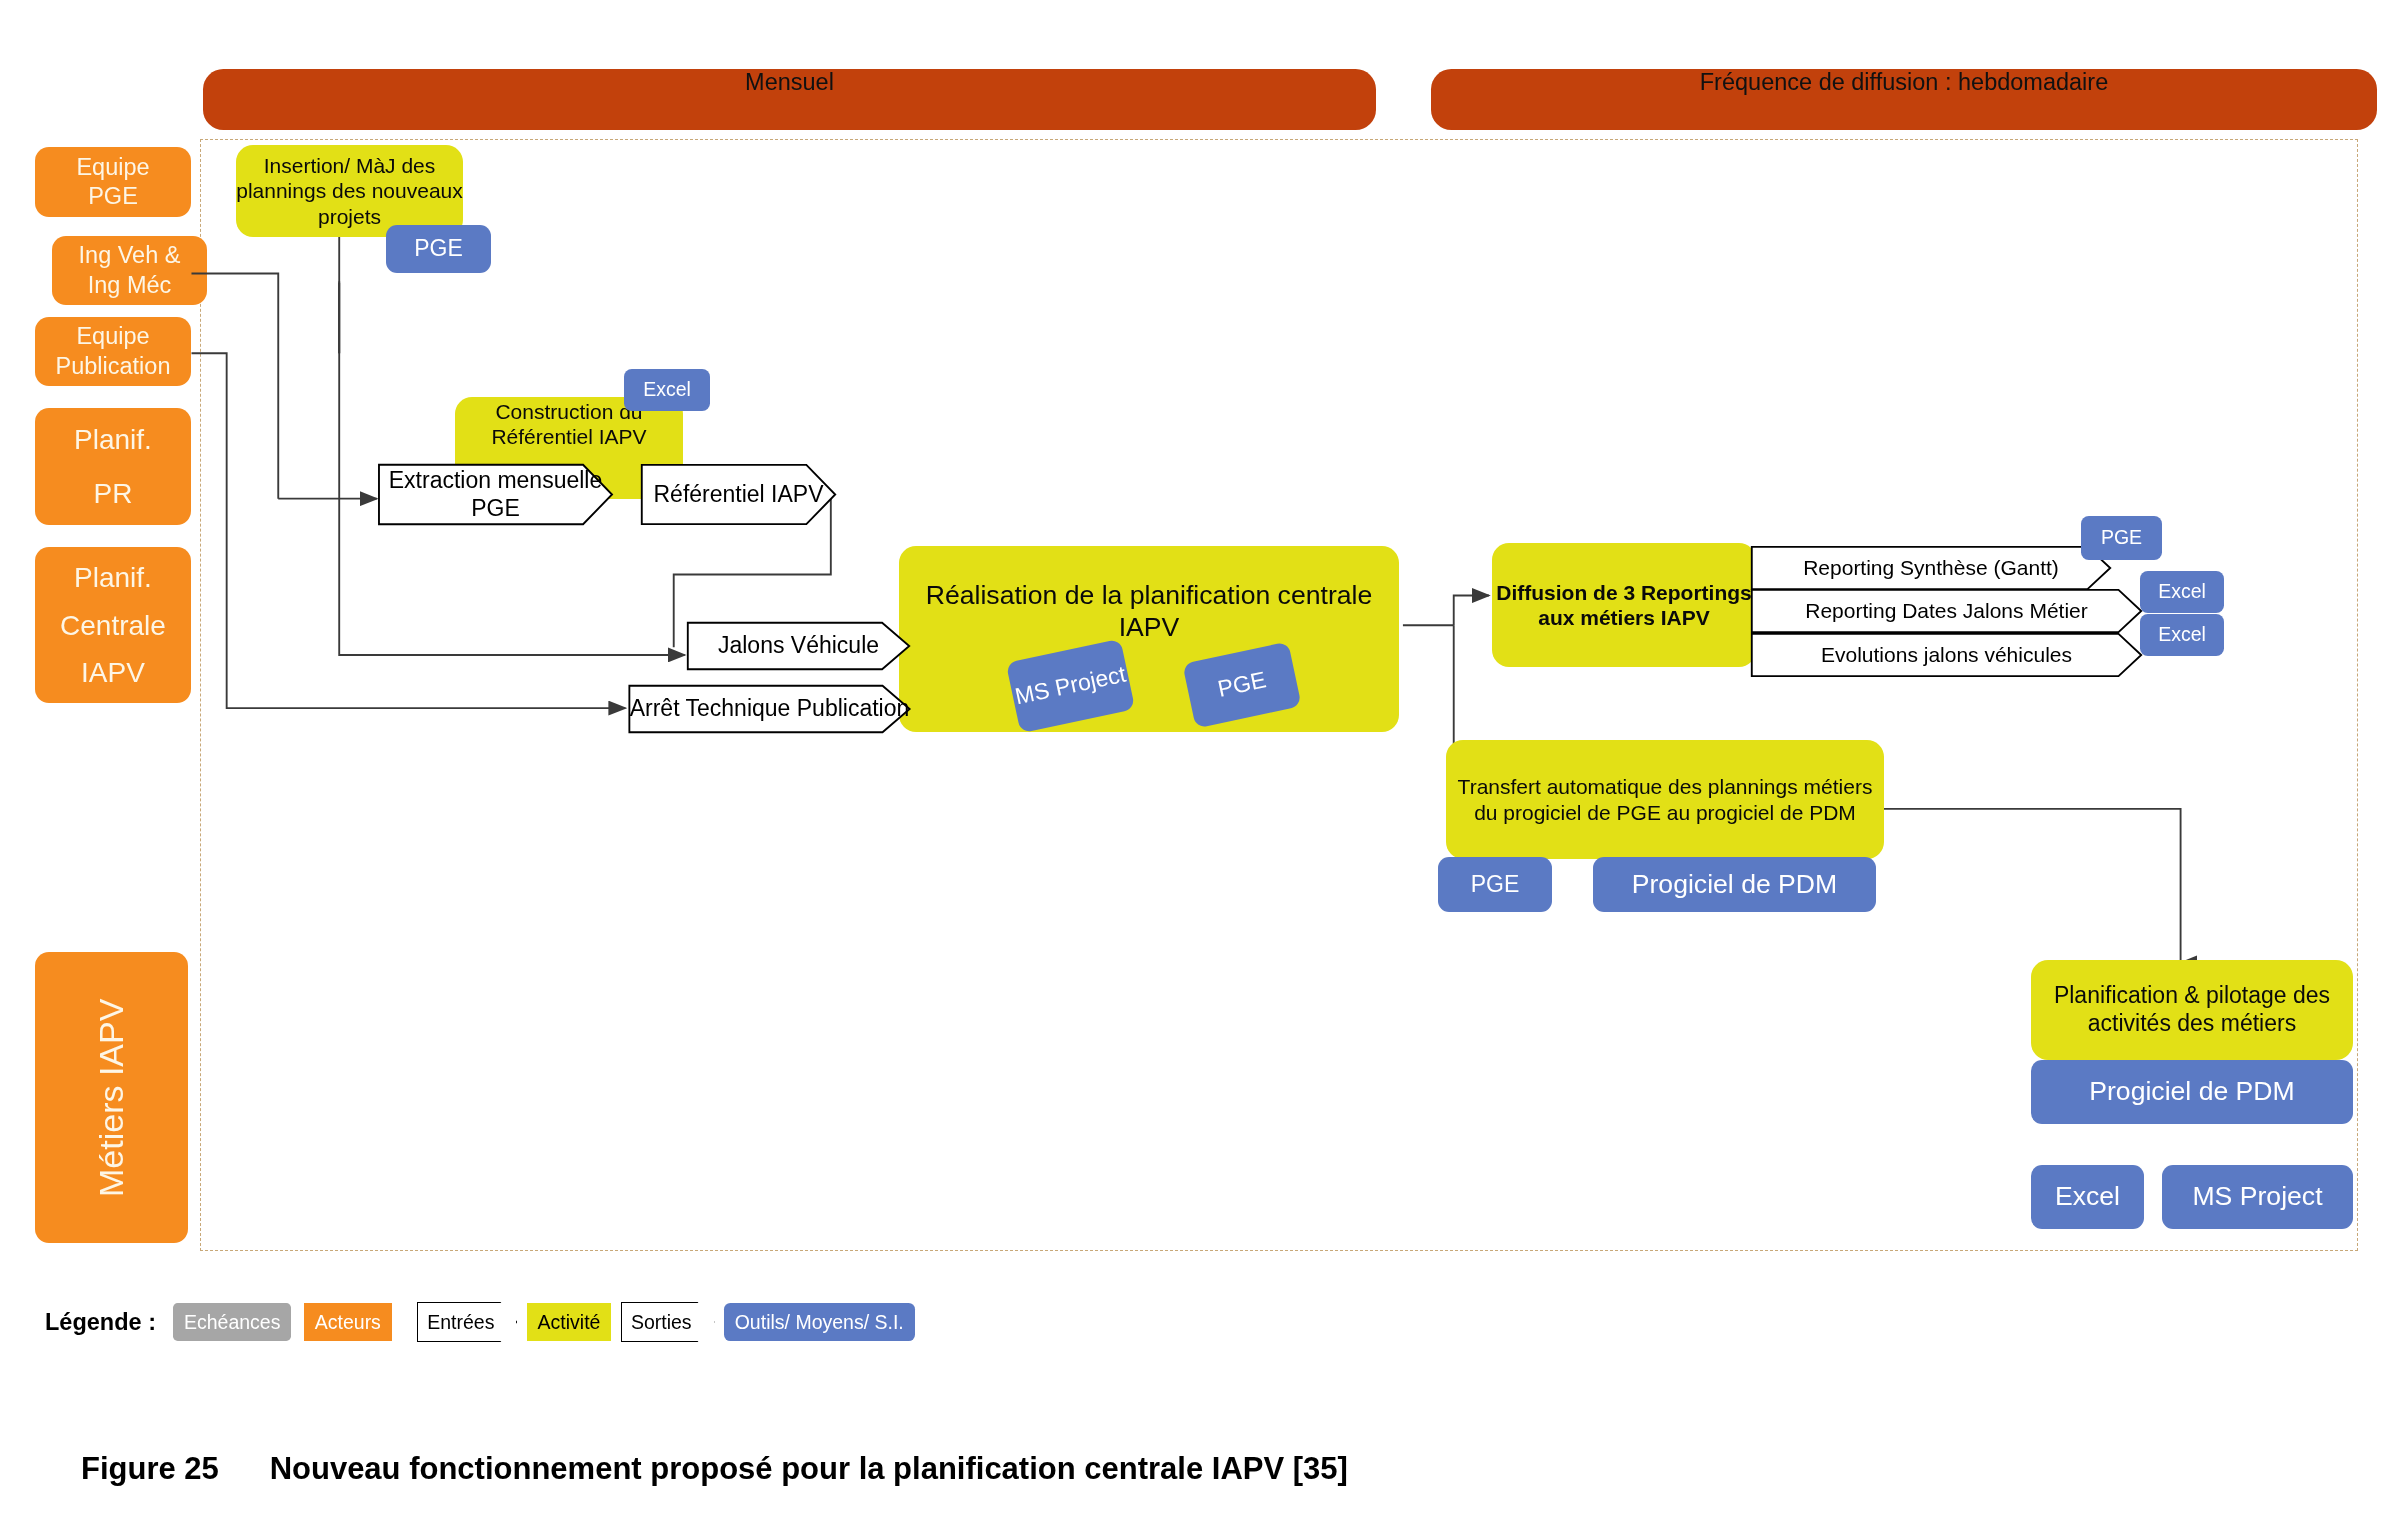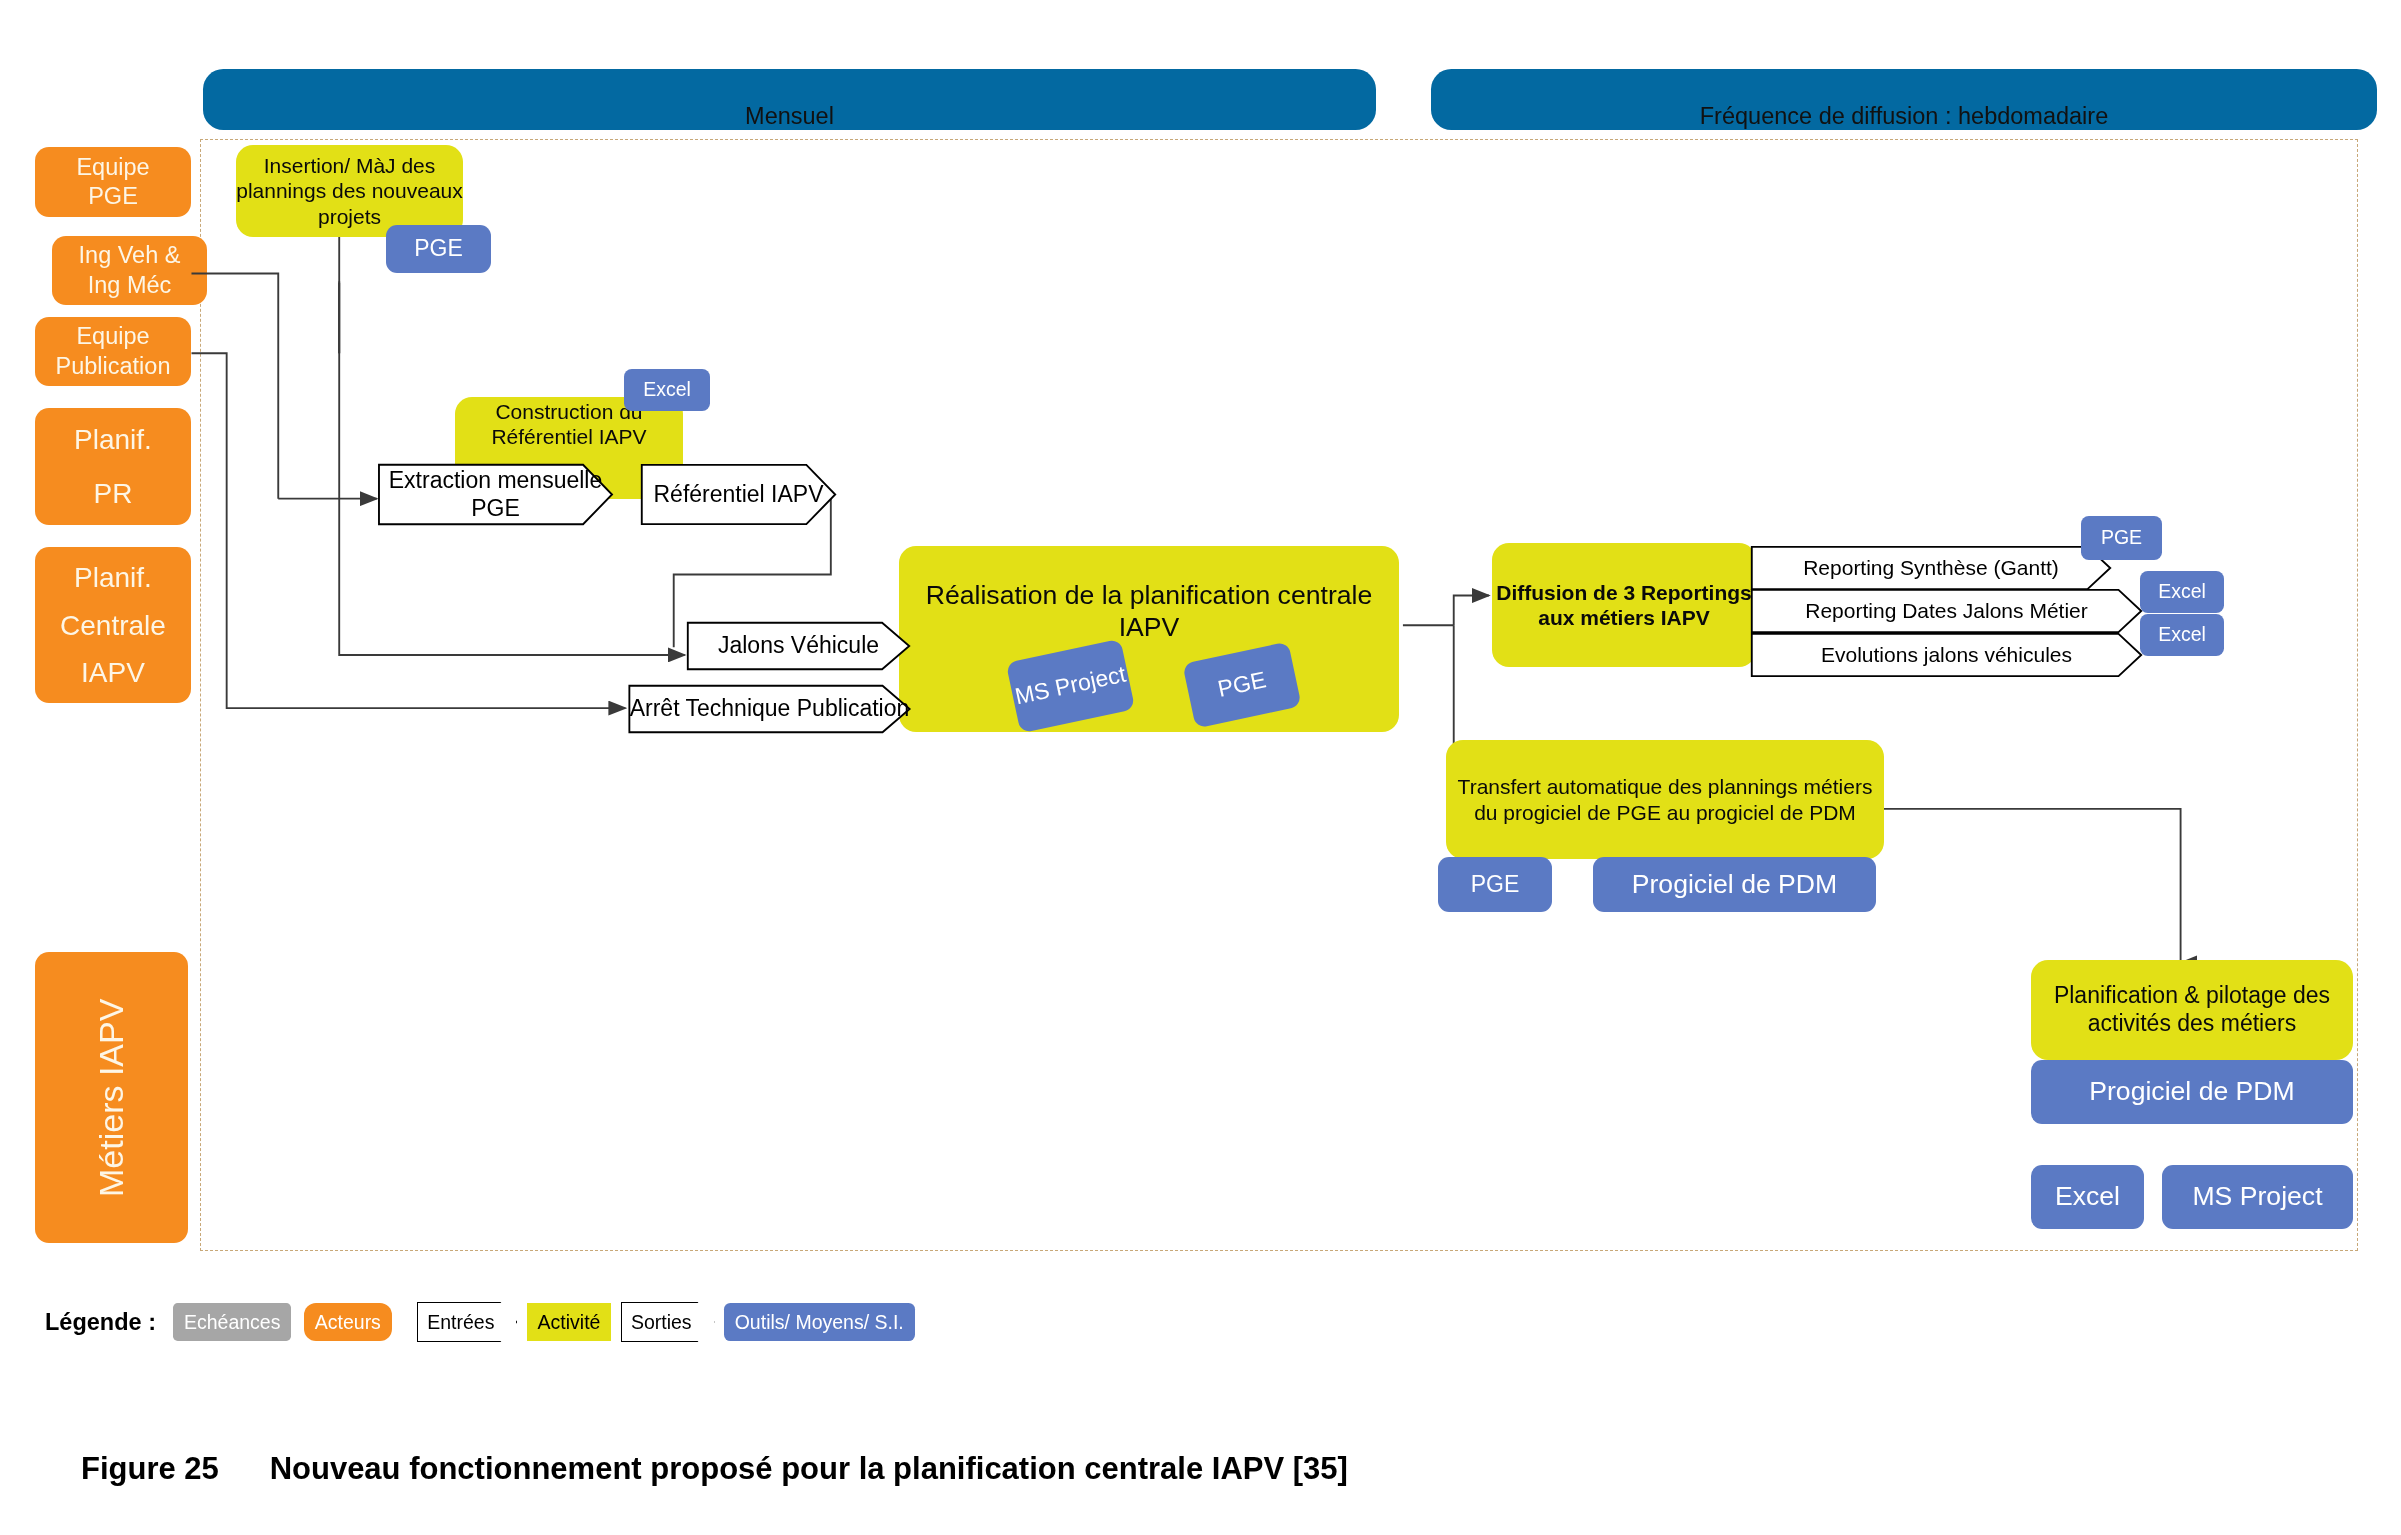--- a/index.html
+++ b/index.html
@@ -2,22 +2,22 @@
 <html style="font-size:12.5px"><head>
 <meta charset="utf-8">
 <style>
   html,body{margin:0;padding:0;background:#ffffff;}
   body{width:2401px;height:1535px;font-family:"Liberation Sans",sans-serif;position:relative;overflow:hidden;}
   .stage{position:absolute;left:0;top:0;width:2401px;height:1535px;}
   .abs{position:absolute;box-sizing:border-box;}
 
   
   .banner{
-    background:#0369a1;border-radius:20.3px;
-    display:flex;align-items:flex-end;justify-content:center;
+    background:#c2410c;border-radius:20.3px;
+    display:flex;align-items:flex-start;justify-content:center;
     color:#111;font-size:23.5px;
   }
 
   
   .dashed-area{
     border:1.6px dashed #c8a878;
     background:transparent;
   }
 
   
@@ -61,21 +61,21 @@
   .conn{position:absolute;left:0;top:0;width:2401px;height:1535px;pointer-events:none;}
 
   
   .legend-row{display:flex;align-items:center;gap:6px;}
   .legend-label{font-size:23.5px;font-weight:bold;color:#000;margin-right:11px;}
   .lg-chip{
     height:38px;display:flex;align-items:center;justify-content:center;
     font-size:19.5px;color:#fff;padding:0 11px;
   }
   .lg-gray{background:#a6a6a6;border-radius:4.7px;}
-  .lg-orange{background:#f68c1f;border-radius:12px;}
+  .lg-orange{background:#f68c1f;}
   .lg-yellow{background:#e2e016;color:#000;}
   .lg-blue{background:#5b7ac4;border-radius:6.3px;}
   .lg-chev{
     height:38px;display:flex;align-items:center;justify-content:center;
     font-size:19.5px;color:#000;background:#fff;border:1.6px solid #000;
     padding:0 22px 0 9.4px;
     clip-path:polygon(0 0, calc(100% - 17px) 0, 100% 50%, calc(100% - 17px) 100%, 0 100%);
   }
 
   

